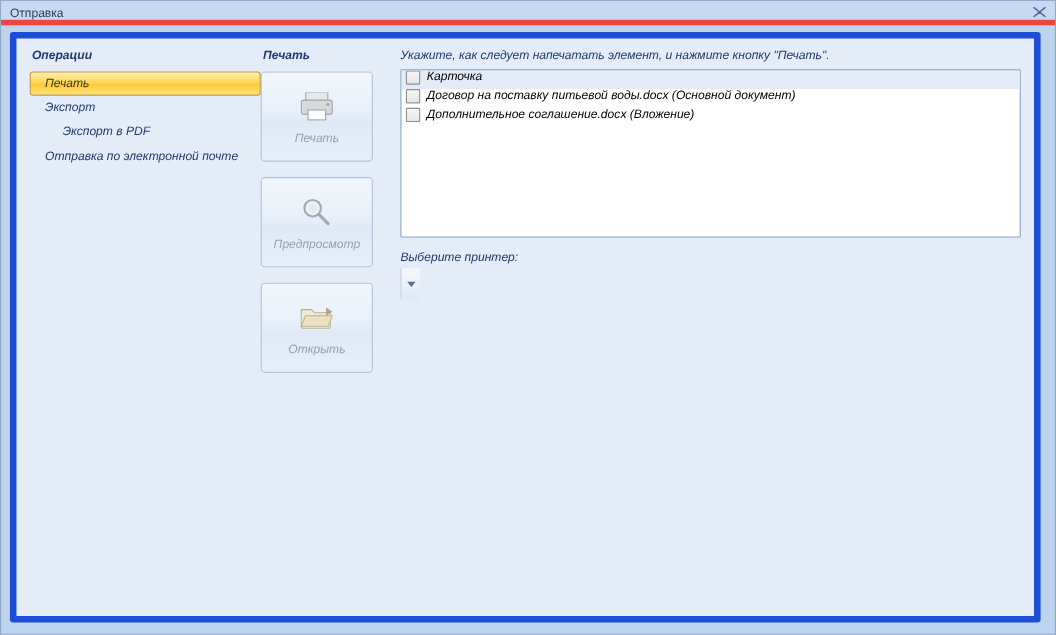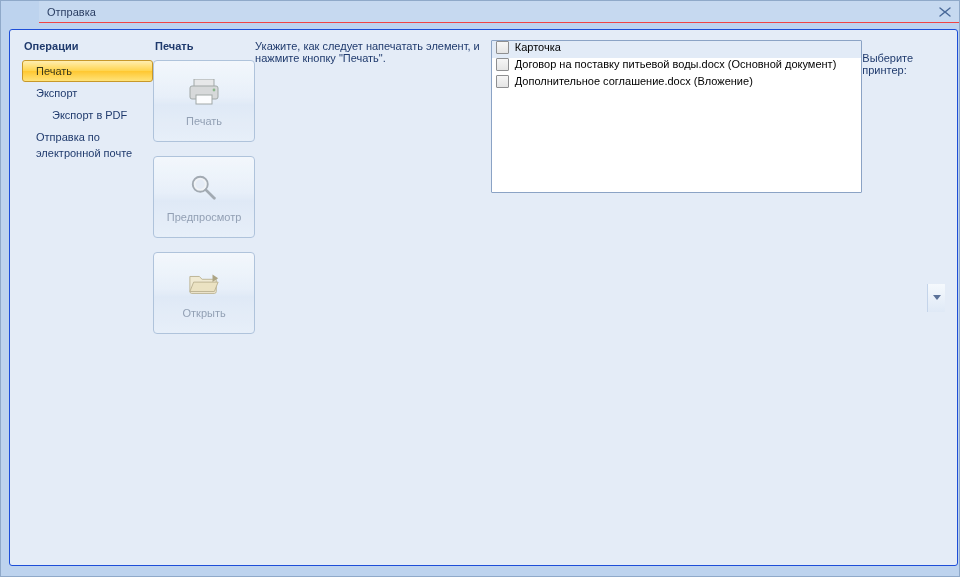--- a/index.html
+++ b/index.html
@@ -1,26 +1,26 @@
 <!DOCTYPE html>
 <html><head>
 <meta charset="utf-8">
 <style>
   * { box-sizing: border-box; margin: 0; padding: 0; }
   html, body { width: 960px; height: 577px; font-family: Tahoma, Verdana, Arial, sans-serif; font-size: 11px; overflow: hidden; }
   body { background: #bdd3ee; }
 
   .window { width: 960px; height: 577px; display: flex; flex-direction: column; background: #bdd3ee; border: 1px solid #8fa9c9; }
 
-  .titlebar { height: 22px; background: #c6d9f0; display: flex; align-items: center; justify-content: space-between; padding: 0 6px 0 8px; border-bottom: 1px solid #ef4444; margin-left: 38px; }
+  .titlebar { height: 22px; background: #c6d9f0; display: flex; align-items: flex-end; justify-content: space-between; padding: 0 6px 0 8px; border-bottom: 5px solid #ef4444; }
   .titlebar-text { color: #2a3e63; font-size: 11px; }
   .titlebar-close { width: 16px; height: 14px; display: flex; align-items: center; justify-content: center; cursor: pointer; }
   .titlebar-close svg { width: 12px; height: 10px; }
 
-  .main-panel { flex: 1; margin: 6px 1px 10px 8px; background: #e4ecf7; border: 1px solid #1d4ed8; border-radius: 3px; display: flex; padding: 10px 12px; }
+  .main-panel { flex: 1; margin: 6px 13px 10px 8px; background: #e4ecf7; border: 6px solid #1d4ed8; border-radius: 3px; display: flex; padding: 10px 12px; font-style: italic; }
 
   .sidebar { width: 212px; display: flex; flex-direction: column; }
   .section-header { color: #1f3a6d; font-weight: bold; font-size: 11px; margin-bottom: 8px; padding-left: 2px; }
 
   .nav-list { display: flex; flex-direction: column; }
   .nav-item { padding: 3px 8px 3px 14px; color: #1f3a6d; cursor: pointer; border-radius: 2px; margin-bottom: 0; line-height: 16px; }
   .nav-item.indent { padding-left: 30px; }
   .nav-item.selected {
     background: linear-gradient(to bottom, #ffeeb0 0%, #ffd550 48%, #ffc832 52%, #ffe37a 100%);
     border: 1px solid #c7982a;
@@ -37,21 +37,21 @@
     border-radius: 4px;
     display: flex; flex-direction: column; align-items: center; justify-content: center;
     margin-bottom: 14px;
     cursor: pointer;
     color: #8a98ad;
     opacity: 0.9;
   }
   .big-button .icon-wrap { width: 34px; height: 34px; display: flex; align-items: center; justify-content: center; margin-bottom: 6px; }
   .big-button .btn-label { font-size: 11px; }
 
-  .right-col { flex: 1; display: flex; flex-direction: row; }
+  .right-col { flex: 1; display: flex; flex-direction: column; }
   .instruction { color: #1f3a6d; font-size: 11px; margin-bottom: 6px; }
 
   .listbox { width: 564px; height: 153px; background: #fff; border: 1px solid #8ba3c5; border-radius: 1px; overflow: hidden; }
   .list-row { display: flex; height: 17px; padding-left: 4px; }
   .list-row.selected { background: #e2ebf7; }
   .check { width: 13px; height: 13px; border: 1px solid #8e8f91; background: linear-gradient(to bottom,#f6f6f6,#e5e5e5); border-radius: 1px; margin-right: 6px; flex-shrink: 0; }
   .list-label { color: #000; font-size: 11px; }
 
   .field-label { color: #1f3a6d; font-size: 11px; margin-top: 12px; margin-bottom: 4px; }
   .combo-row { display: flex; align-items: center; }

